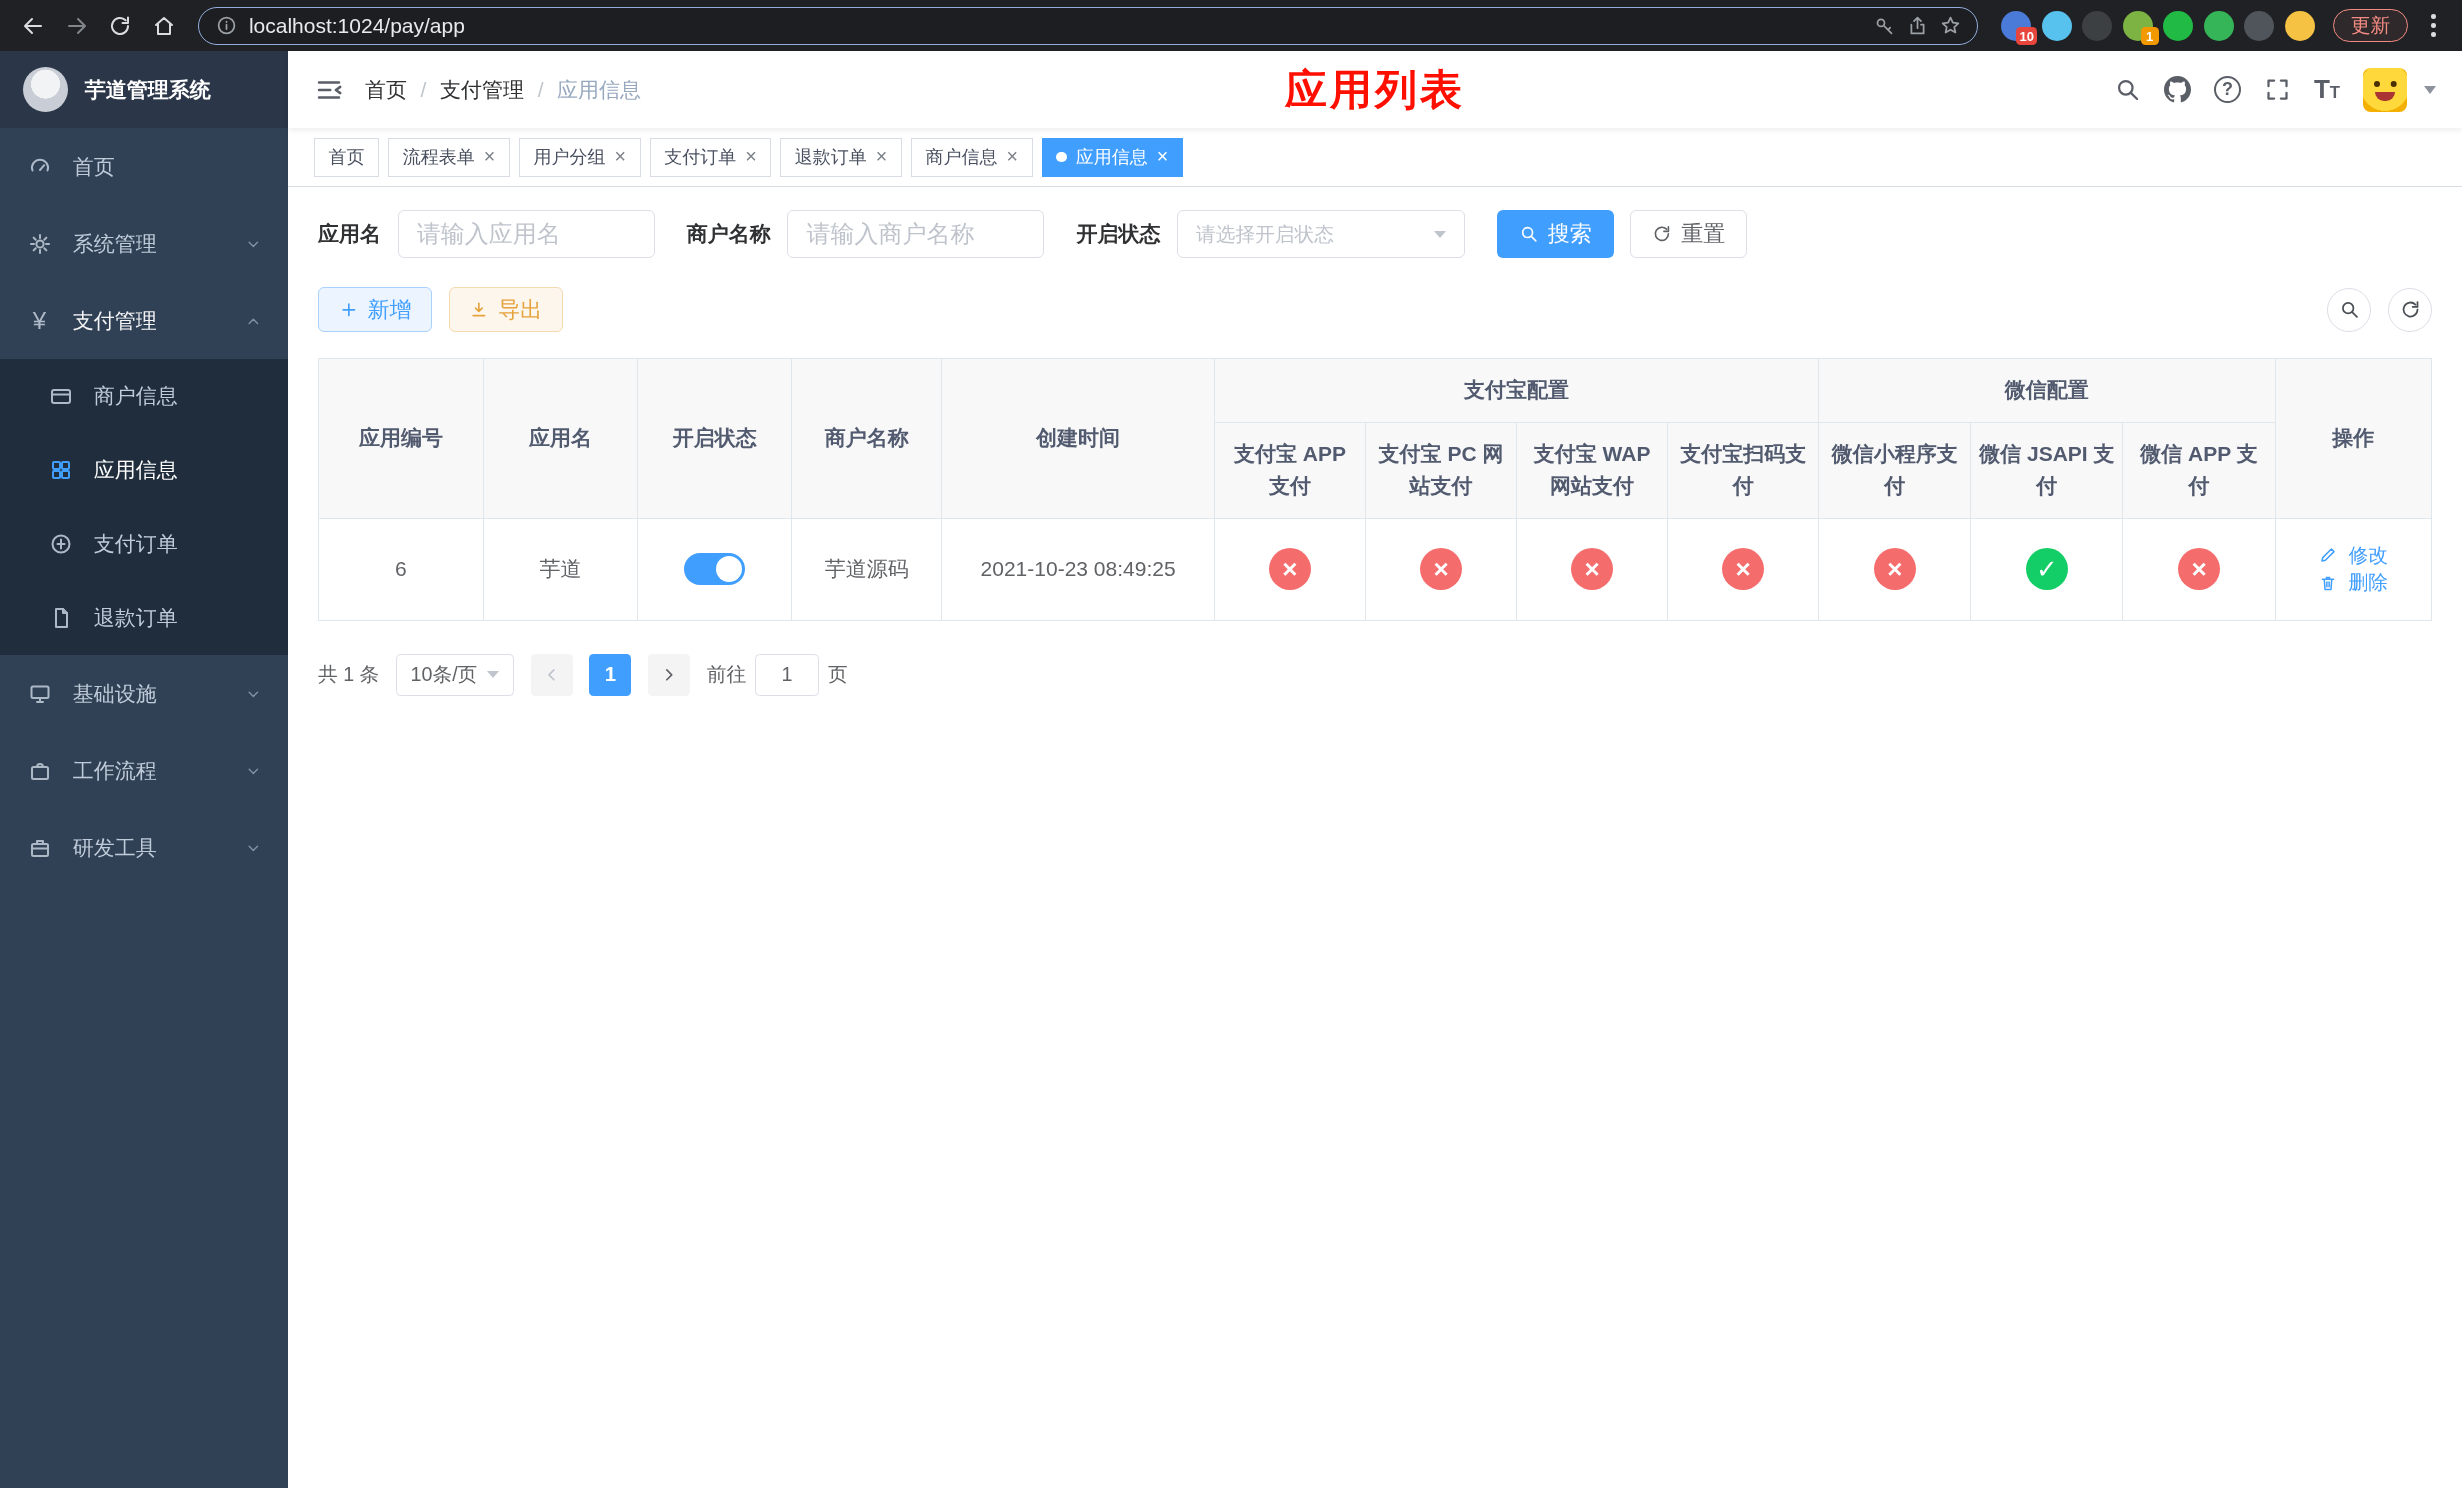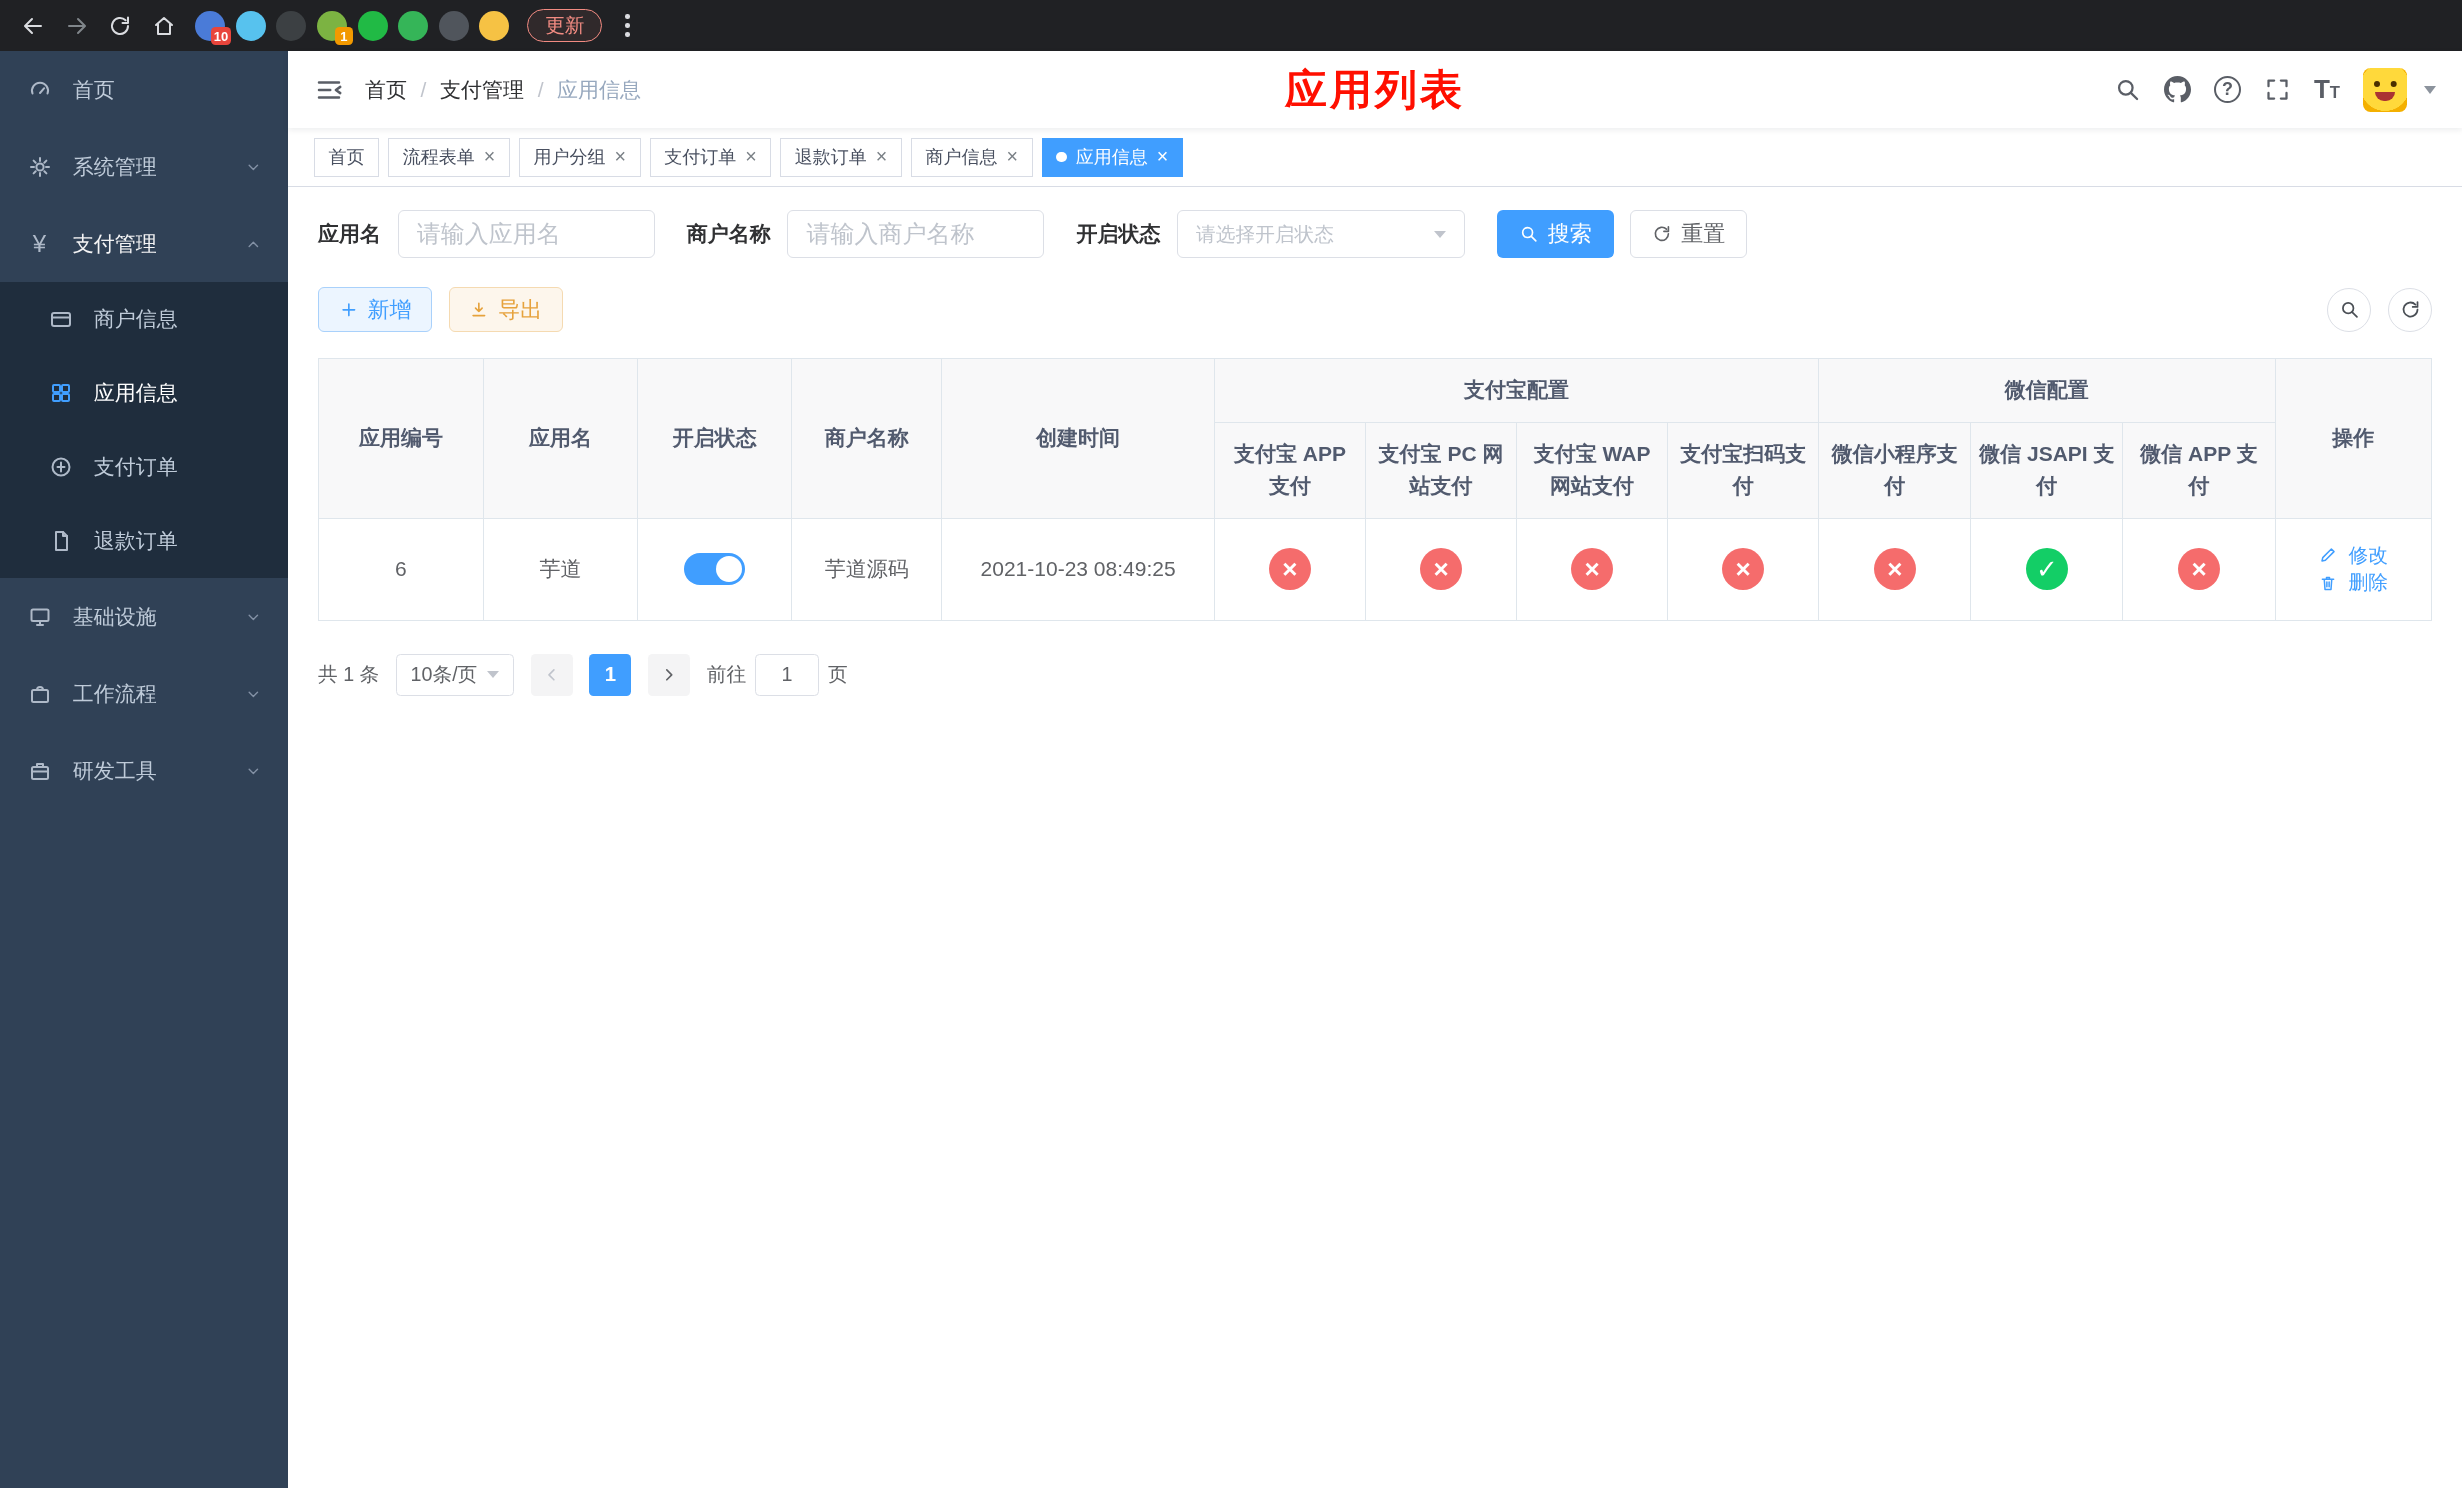--- a/index.html
+++ b/index.html
@@ -132,20 +132,45 @@
     <svg class="i" viewBox="0 0 24 24">
         <path d="M20 12a8 8 0 1 1-2.4-5.7M20 3.5V9h-5.5"></path>
       </svg>
   </button>
   <button class="nav-btn">
     <svg class="i" viewBox="0 0 24 24">
         <path d="M4 11l8-7 8 7M6 10v10h12V10"></path>
       </svg>
   </button>
 
+  <div class="omnibox">
+    <span class="omni-icon">
+      <svg class="i" viewBox="0 0 24 24">
+          <circle cx="12" cy="12" r="9"></circle>
+          <path d="M12 11v5M12 7.5v.5"></path>
+        </svg>
+    </span>
+    <span class="url">localhost:1024/pay/app</span>
+    <span class="omni-icon">
+      <svg class="i" viewBox="0 0 24 24">
+          <circle cx="8" cy="9" r="4"></circle>
+          <path d="M11 12l9 9M16 17l2.5-2.5M13.5 14.5l2 2"></path>
+        </svg>
+    </span>
+    <span class="omni-icon">
+      <svg class="i" viewBox="0 0 24 24">
+          <path d="M12 15V3M8 7l4-4 4 4M5 11v10h14V11h-3"></path>
+        </svg>
+    </span>
+    <span class="omni-icon">
+      <svg class="i" viewBox="0 0 24 24">
+          <path d="M12 3l2.7 5.8 6.3.7-4.7 4.3 1.3 6.2-5.6-3.2L6.4 20l1.3-6.2L3 9.5l6.3-.7z"></path>
+        </svg>
+    </span>
+  </div>
 
   <div class="ext-row">
       <span class="ext" style="background: rgb(74, 123, 216);">
         <span class="badge" style="background: rgb(232, 69, 60); text-align: center;">10</span>
       </span>
       <span class="ext" style="background: rgb(87, 194, 238);"></span>
       <span class="ext" style="background: rgb(60, 64, 67);"></span>
       <span class="ext" style="background: rgb(124, 179, 66);">
         <span class="badge" style="background: rgb(242, 153, 0);">1</span>
       </span>
@@ -159,20 +184,24 @@
   <div class="kebab">
       <i></i>
       <i></i>
       <i></i>
     </div>
 </div>
 
 <div class="app">
 
   <aside class="sidebar">
+    <div class="logo-row">
+      <span class="logo-img"></span>
+      <span class="logo-title">芋道管理系统</span>
+    </div>
 
     <div class="menu-item">
       <span class="mi">
         <svg class="i" viewBox="0 0 24 24">
             <path d="M4.5 15.5a8 8 0 1 1 15 0"></path>
             <path d="M12 15l4.2-4.8"></path>
           </svg>
       </span>
       <span class="lbl">首页</span>
     </div>

